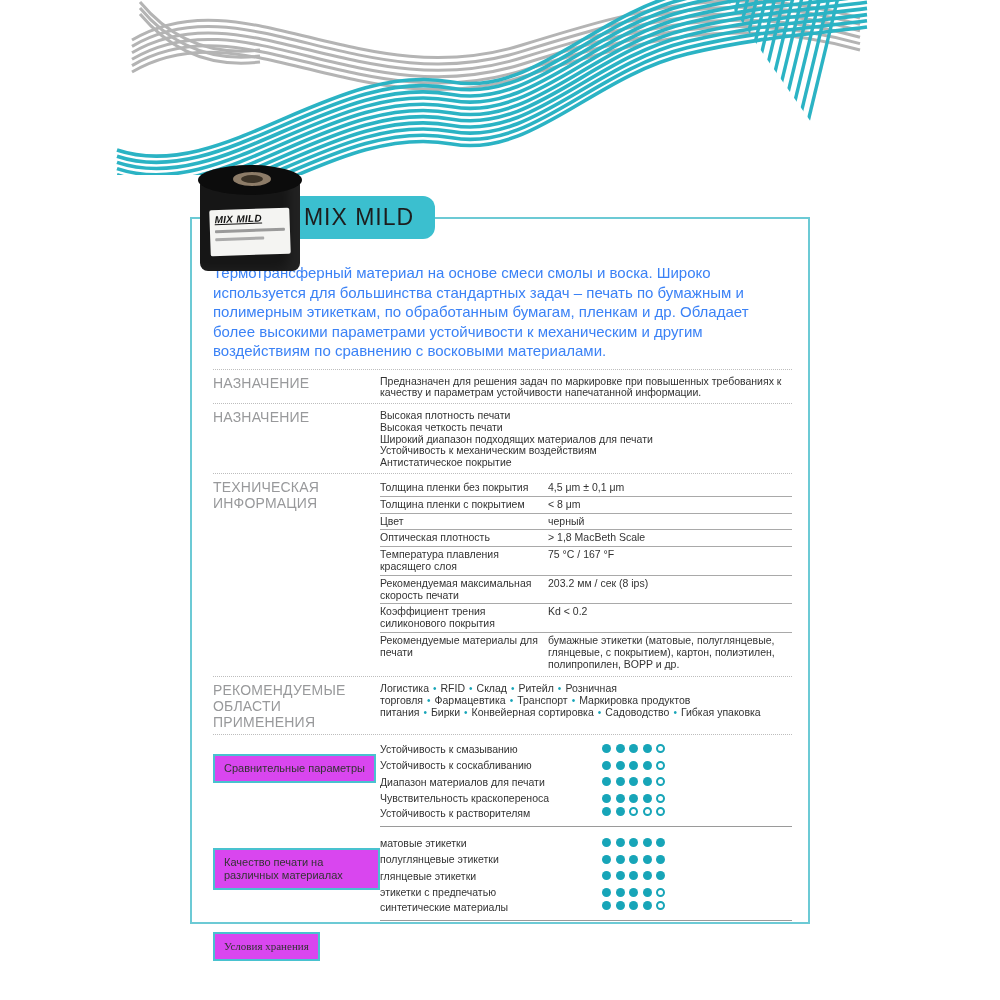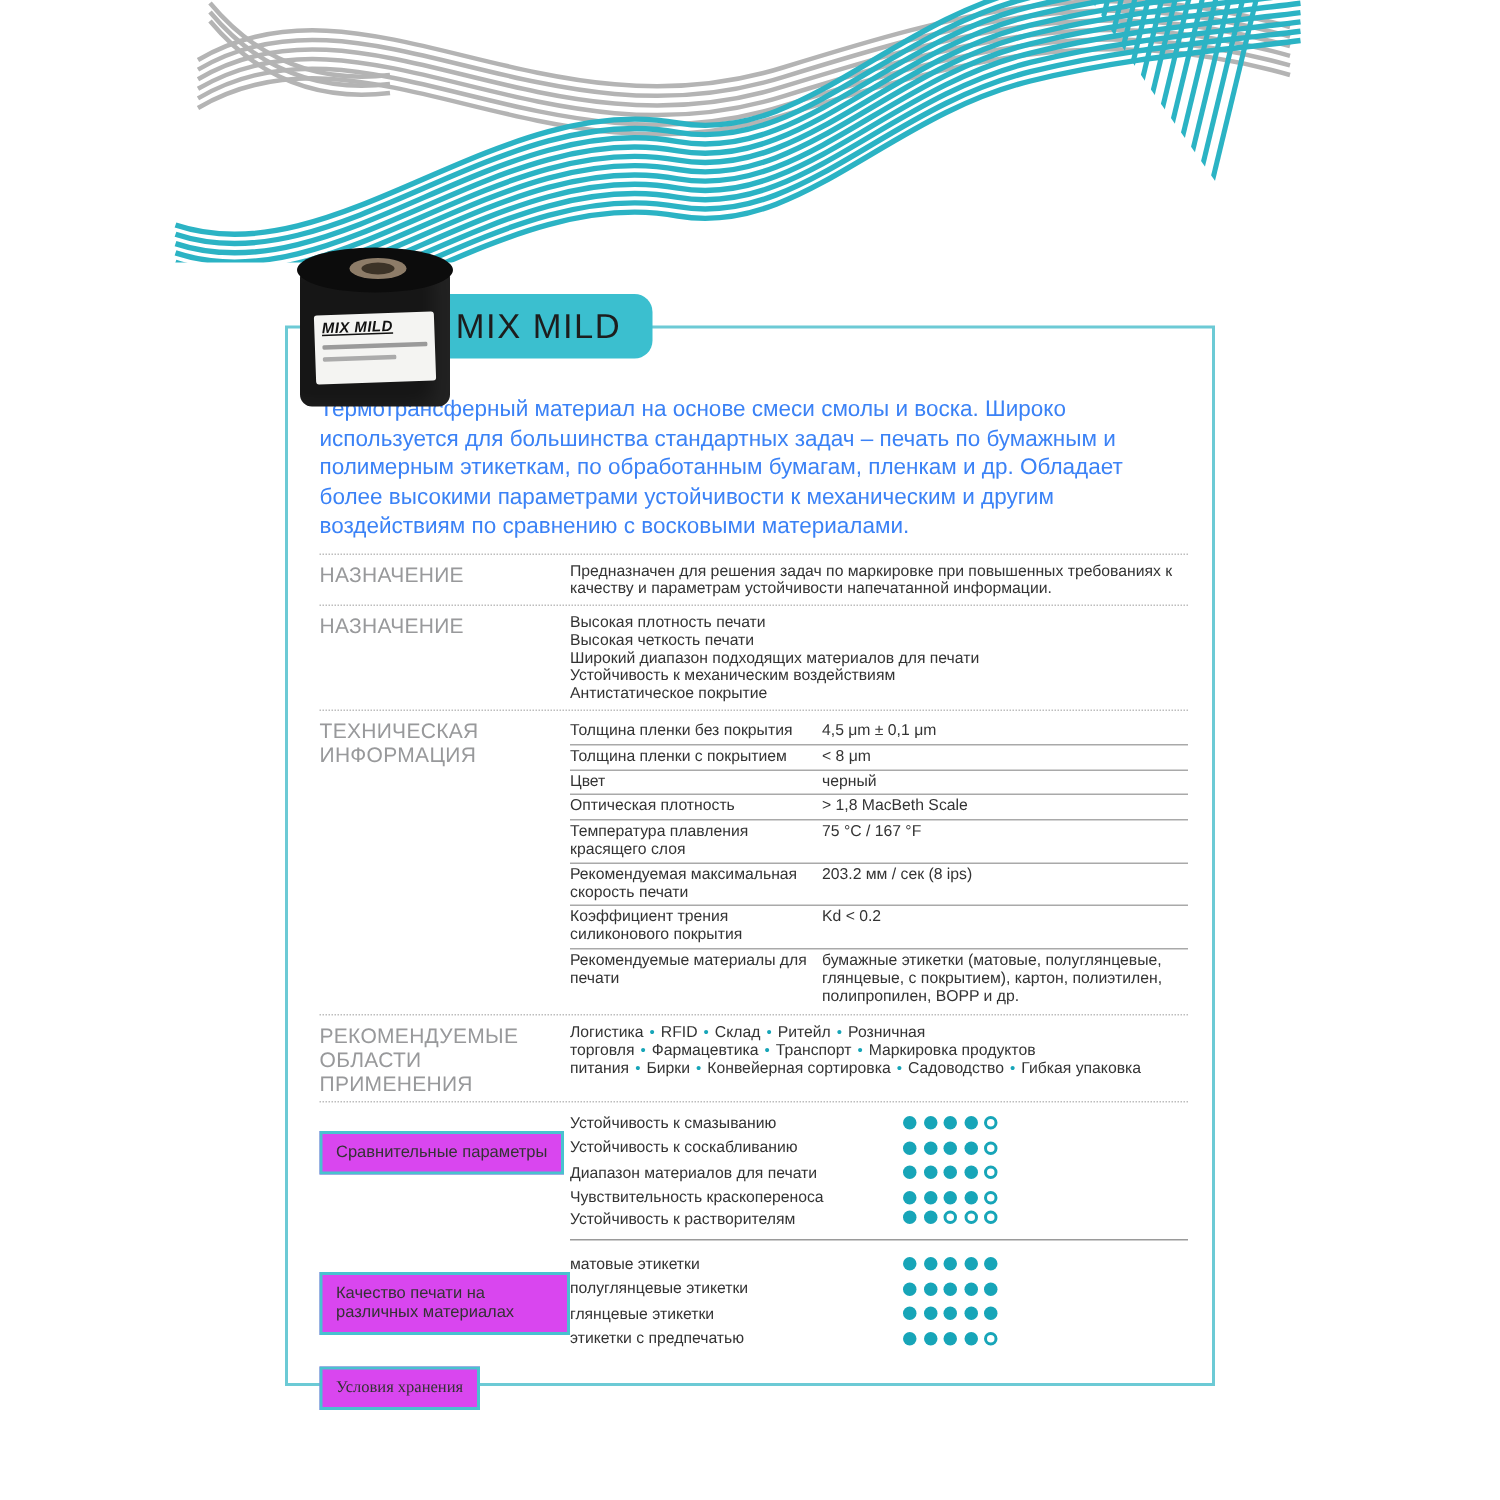--- a/index.html
+++ b/index.html
@@ -284,20 +284,30 @@
             <div class="rate-row">
               <span class="rate-label">этикетки с предпечатью</span>
               <span class="dots">
                 <span class="dot filled"></span>
                 <span class="dot filled"></span>
                 <span class="dot filled"></span>
                 <span class="dot filled"></span>
                 <span class="dot empty"></span>
               </span>
             </div>
+            <div class="rate-row rate-last">
+              <span class="rate-label">синтетические материалы</span>
+              <span class="dots">
+                <span class="dot filled"></span>
+                <span class="dot filled"></span>
+                <span class="dot filled"></span>
+                <span class="dot filled"></span>
+                <span class="dot empty"></span>
+              </span>
+            </div>
           </div>
       </div>
 
       <div class="block">
         <div class="block-left">
           <div class="mini-box" style="margin-top:4px;font-family:Liberation Serif, serif;">Условия хранения</div>
         </div>
       </div>
 
     </div>

